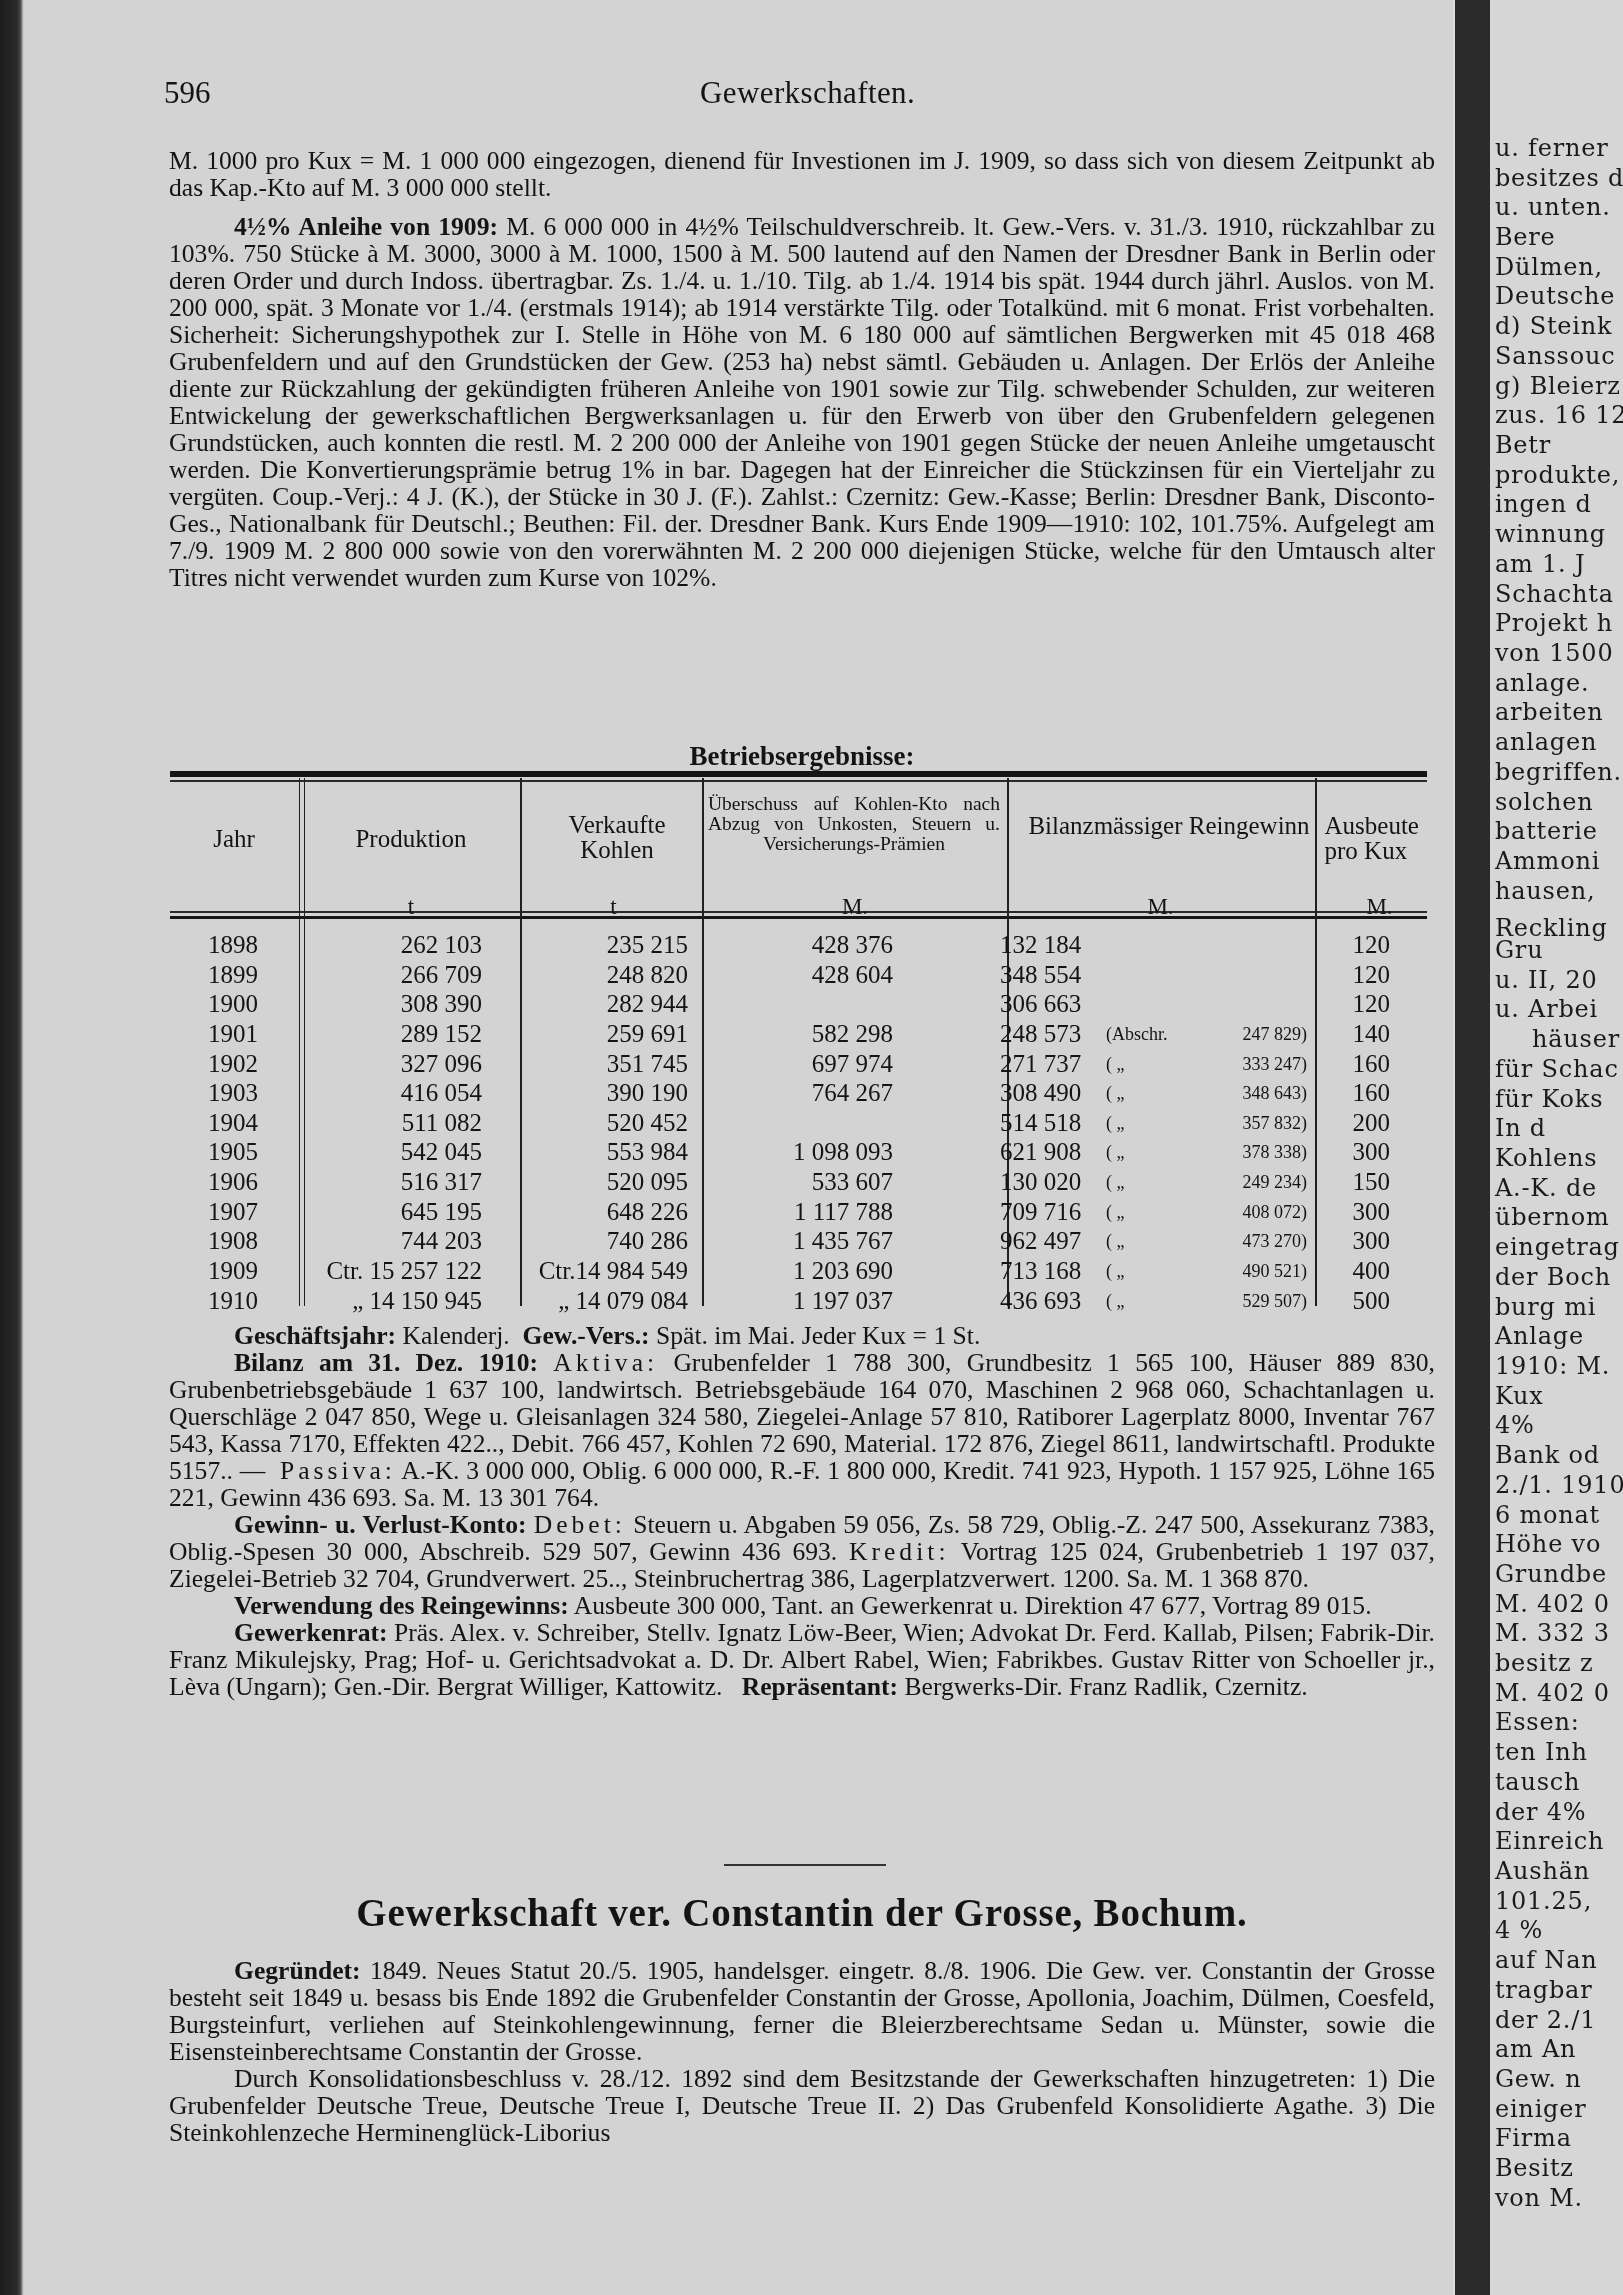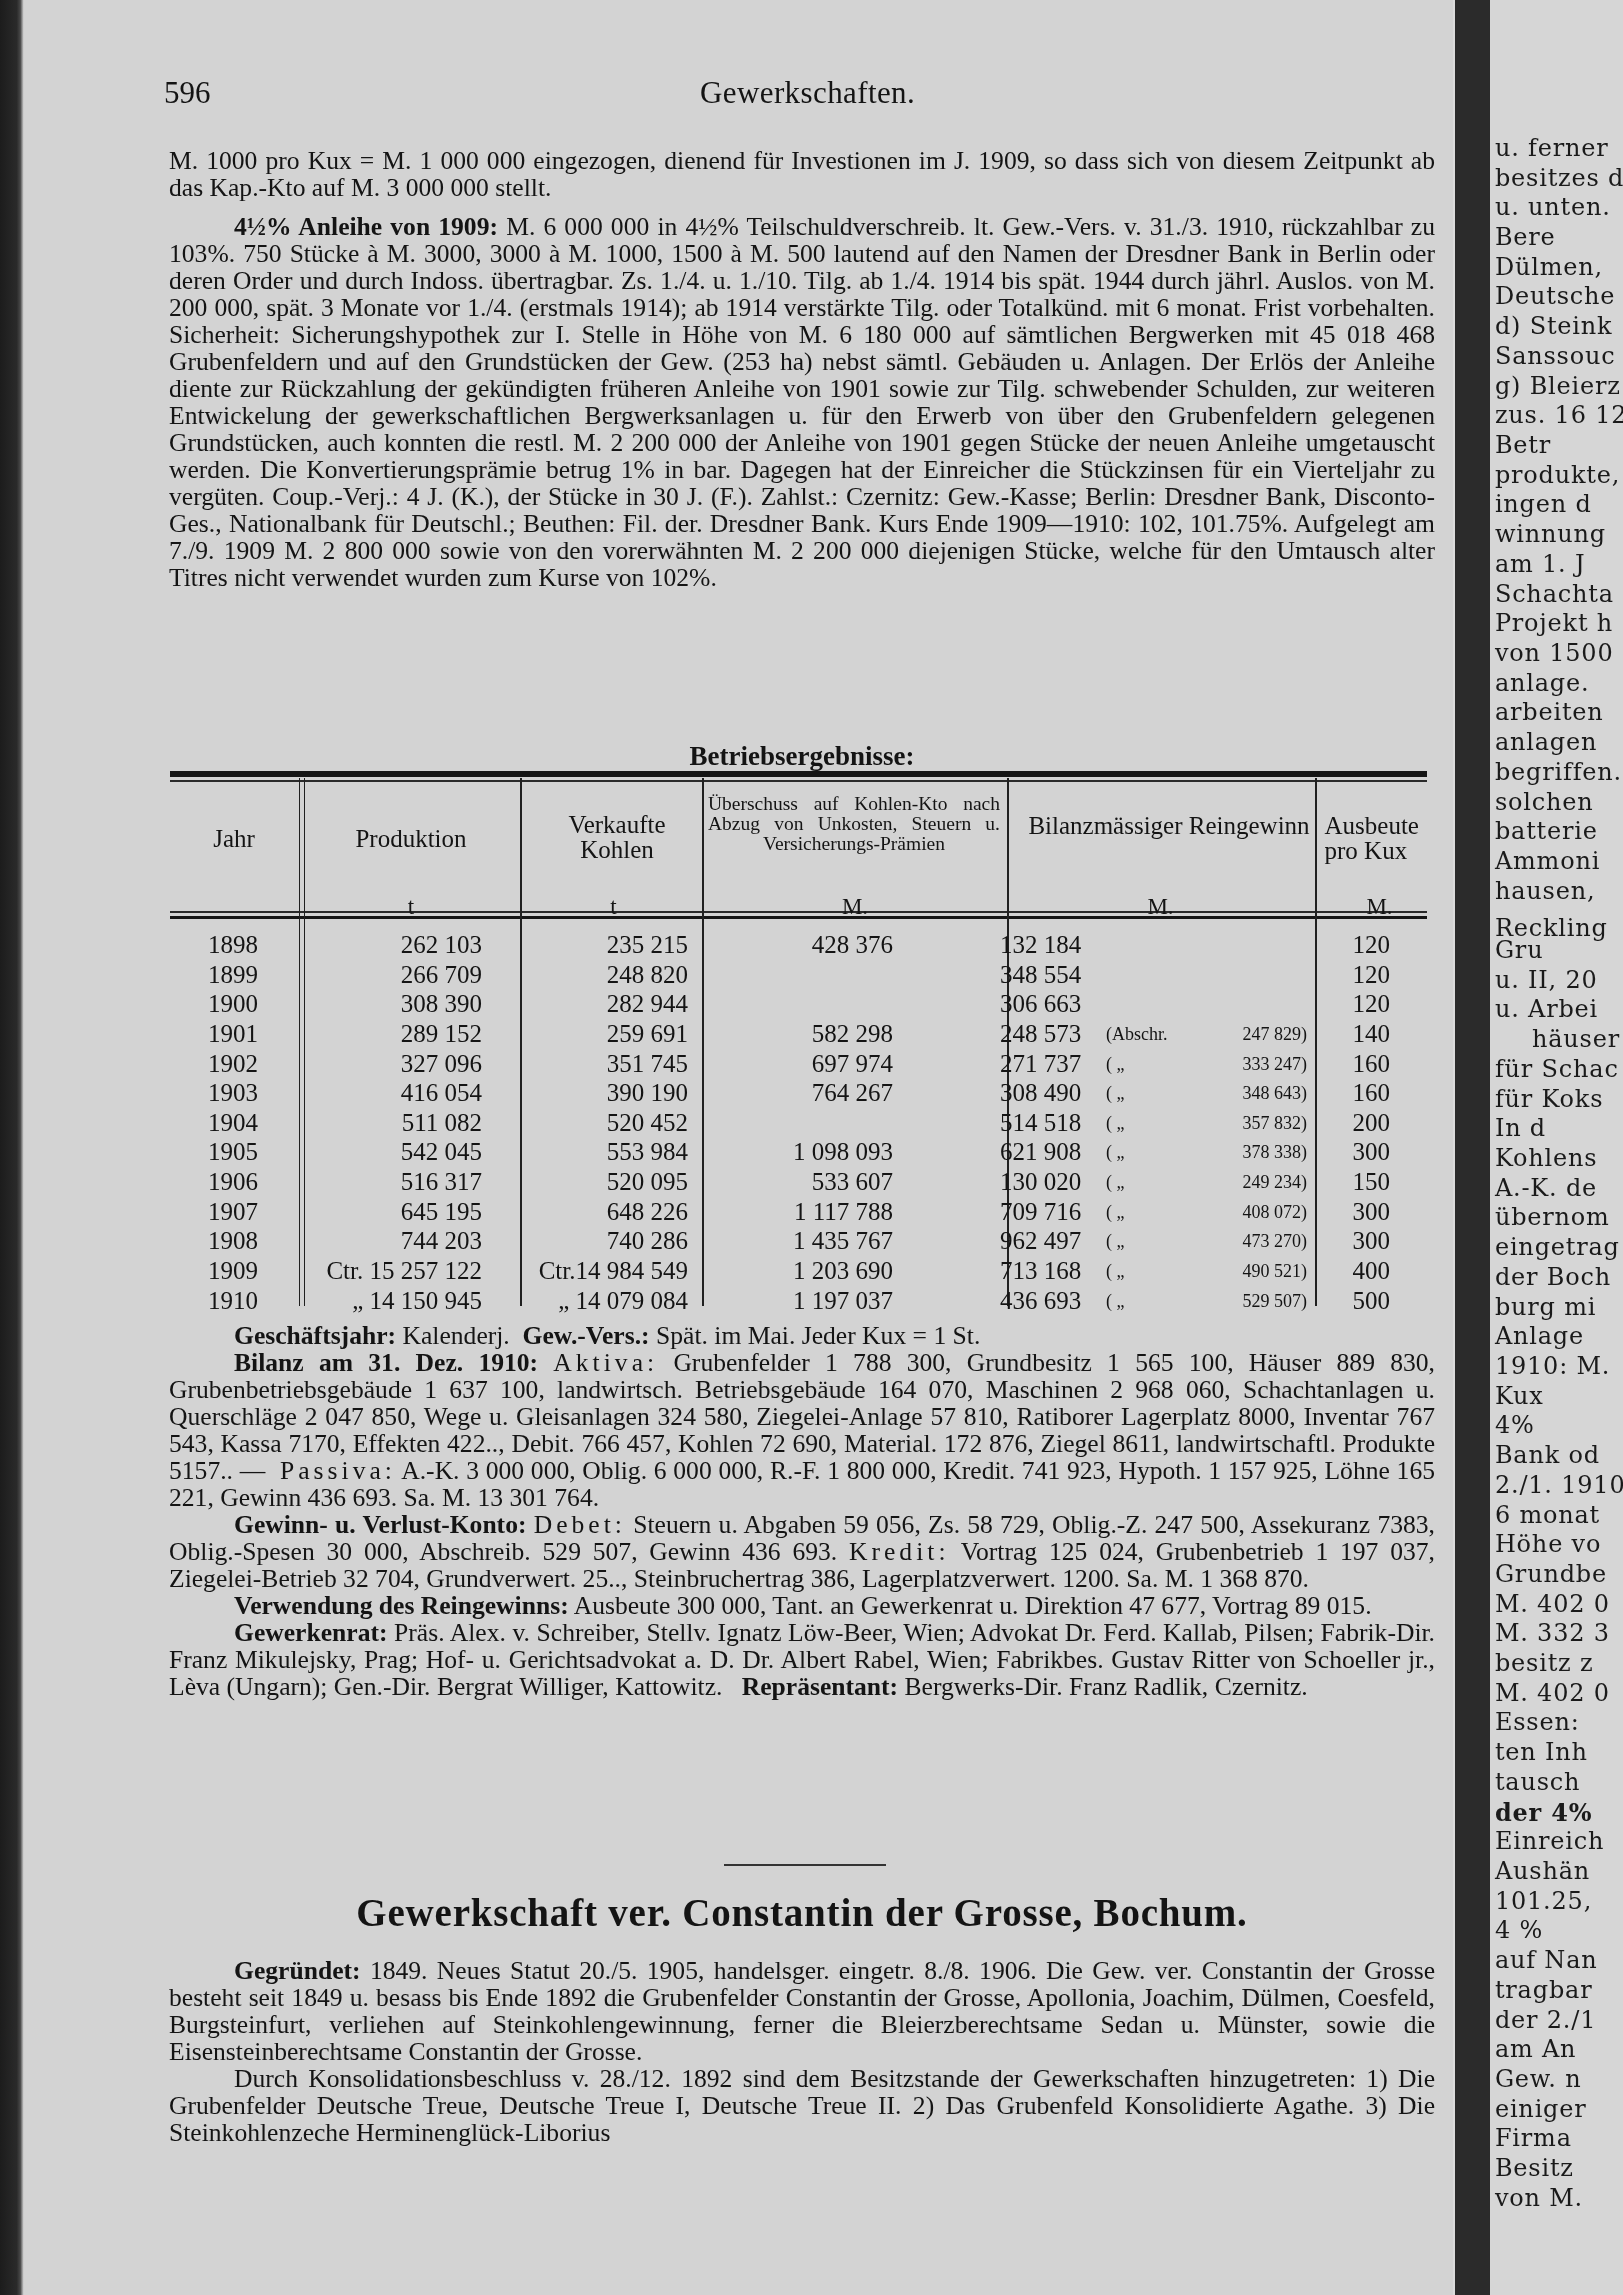--- a/index.html
+++ b/index.html
@@ -137,20 +137,21 @@
     <span class="cell c-prod">262 103</span>
     <span class="cell c-sold">235 215</span>
     <span class="cell c-uebs">428 376</span>
     <span class="cell c-rein">132 184</span>
     <span class="cell c-ausb">120</span>
   </div>
   <div class="row" style="top:30px">
     <span class="cell c-year">1899</span>
     <span class="cell c-prod">266 709</span>
     <span class="cell c-sold">248 820</span>
+    <span class="cell c-uebs">428 604</span>
     <span class="cell c-rein">348 554</span>
     <span class="cell c-ausb">120</span>
   </div>
   <div class="row" style="top:59px">
     <span class="cell c-year">1900</span>
     <span class="cell c-prod">308 390</span>
     <span class="cell c-sold">282 944</span>
     <span class="cell c-rein">306 663</span>
     <span class="cell c-ausb">120</span>
   </div>
@@ -372,21 +373,21 @@
     <div class="line" style="top: 1501px;">6 monat</div>
     <div class="line" style="top: 1530px;">Höhe vo</div>
     <div class="line" style="top: 1560px;">Grundbe</div>
     <div class="line" style="top: 1590px;">M. 402 0</div>
     <div class="line" style="top: 1619px;">M. 332 3</div>
     <div class="line" style="top: 1649px;">besitz z</div>
     <div class="line" style="top: 1679px;">M. 402 0</div>
     <div class="line" style="top: 1708px;">Essen:</div>
     <div class="line" style="top: 1738px;">ten Inh</div>
     <div class="line" style="top: 1768px;">tausch</div>
-    <div class="line" style="top: 1798px; font-weight: bold;">der 4%</div>
+    <div class="line" style="top: 1798px;">der 4%</div>
     <div class="line" style="top: 1827px;">Einreich</div>
     <div class="line" style="top: 1857px;">Aushän</div>
     <div class="line" style="top: 1887px;">101.25,</div>
     <div class="line" style="top: 1916px;">   4 %</div>
     <div class="line" style="top: 1946px;">auf Nan</div>
     <div class="line" style="top: 1976px;">tragbar</div>
     <div class="line" style="top: 2006px;">der 2./1</div>
     <div class="line" style="top: 2035px;">am An</div>
     <div class="line" style="top: 2065px;">Gew. n</div>
     <div class="line" style="top: 2095px;">einiger</div>

